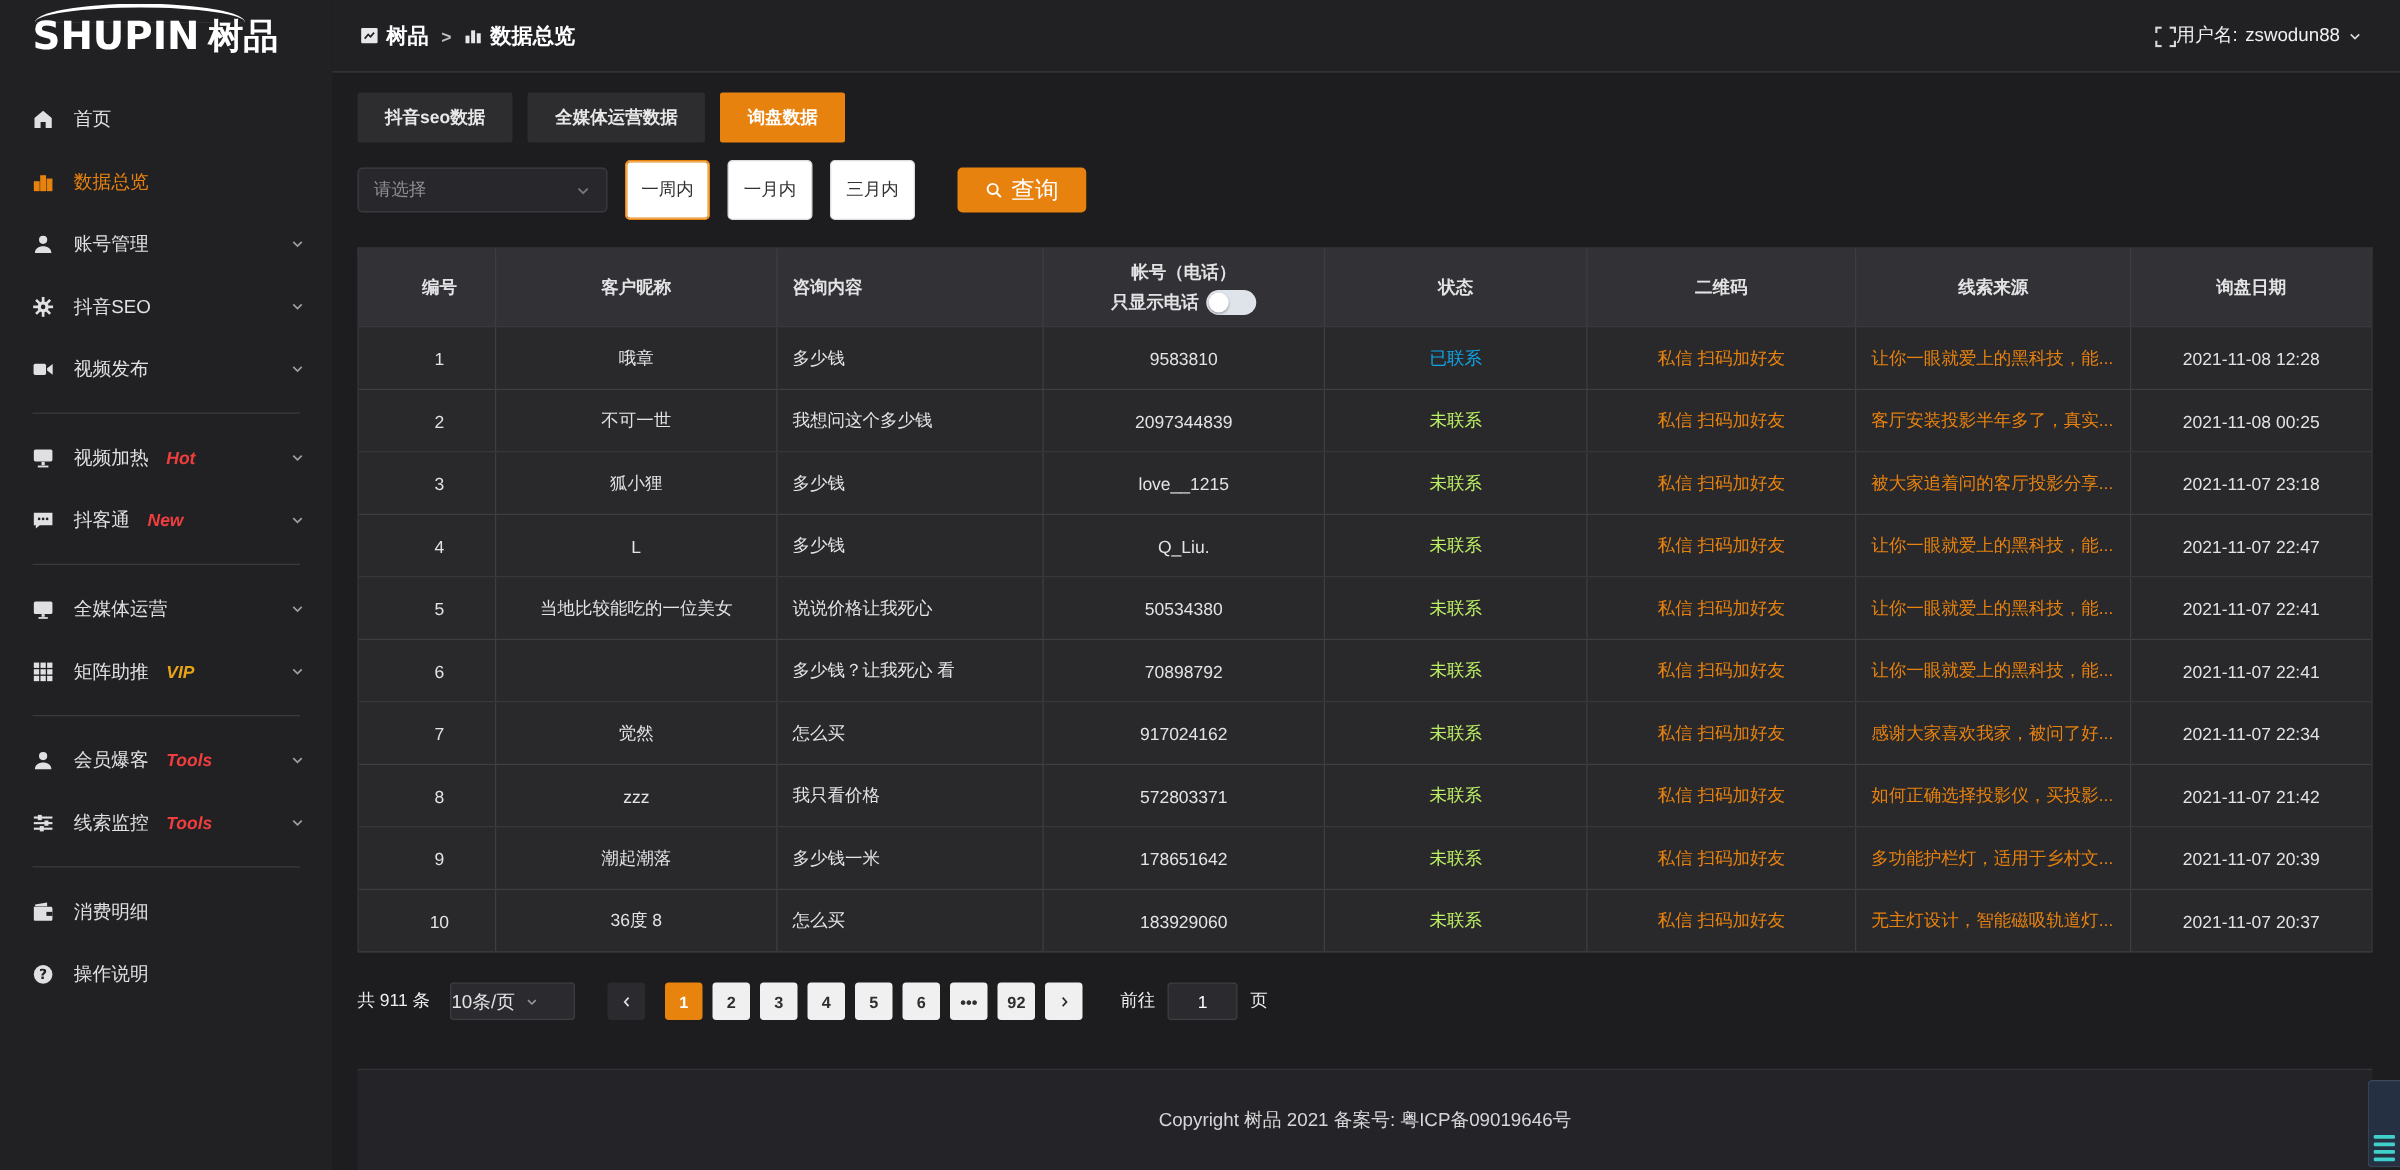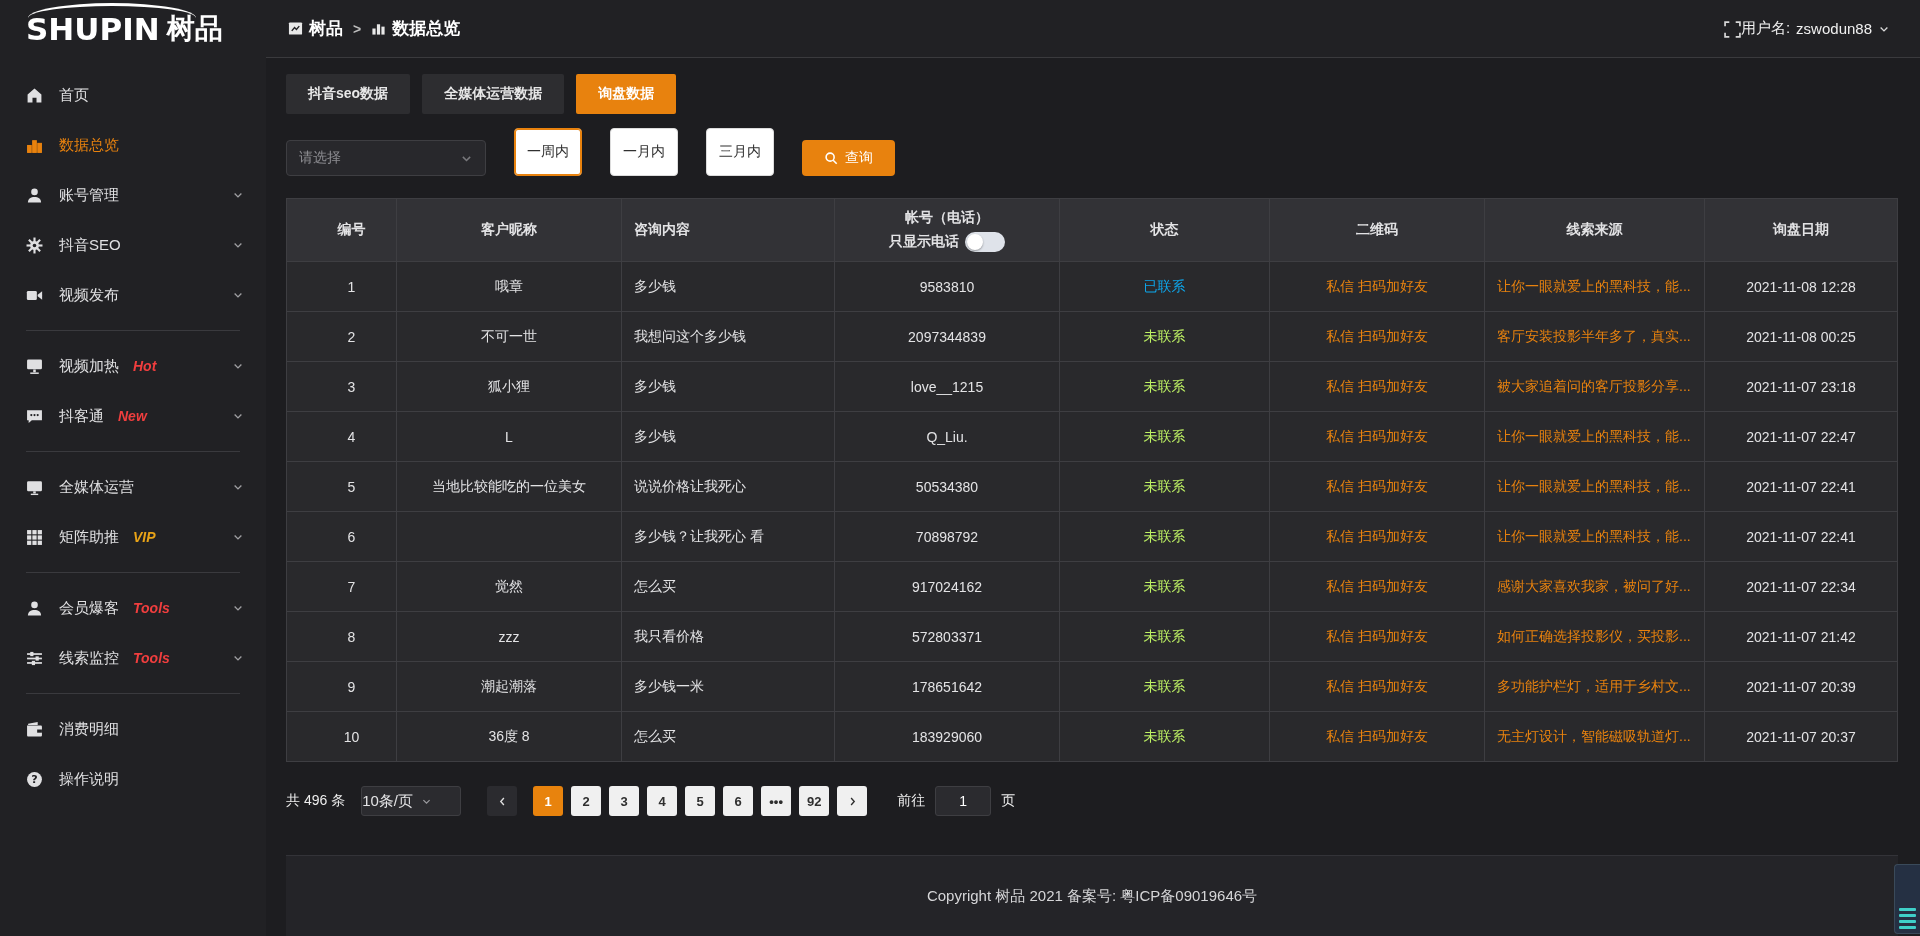--- a/index.html
+++ b/index.html
@@ -34,28 +34,28 @@
   .crumb .ic { margin-right:6px; display:inline-flex; }
   .crumb-sep { color:#bdbdbd; margin:0 10px; font-size:14px; font-weight:bold; }
   .topbar-right { margin-left:auto; display:flex; align-items:flex-end; }
   .fullscreen { display:inline-flex; cursor:pointer; }
   .user { font-size:15px; color:#f0f0f0; display:flex; align-items:center; gap:6px; cursor:pointer; }
   
   .content { padding:16px 22px 0 20px; display:flex; flex-direction:column; flex:1; }
   .tabs { display:flex; gap:12px; }
   .tab { height:40px; padding:0 22px; display:flex; align-items:center; background:#2d2d30; color:#e8e8e8; font-size:14px; font-weight:bold; cursor:pointer; border-radius:2px; }
   .tab.active { background:#e8820e; color:#fff; }
-  .filterbar { display:flex; align-items:flex-end; margin-top:14px; gap:28px; }
+  .filterbar { display:flex; align-items:center; margin-top:14px; gap:14px; }
   .select { width:200px; height:36px; background:#28282c; border:1px solid #3e3e42; border-radius:4px;
     display:flex; align-items:center; padding:0 12px; color:#8d8d92; cursor:pointer; }
   .select .sel-chevron { margin-left:auto; opacity:.7; }
   .range-btn { min-width:64px; height:48px; background:#fff; color:#303030; border:1px solid #dcdcdc; border-radius:4px;
     display:flex; align-items:center; justify-content:center; padding:0 12px; font-size:14px; cursor:pointer; }
   .range-btn.selected { border:1px solid #e8820e; box-shadow:0 0 0 1px #e8820e inset; }
-  .search-btn { height:36px; padding:0 22px; background:#e8820e; color:#fff; border-radius:4px; display:flex; align-items:center; gap:7px; font-size:14px; cursor:pointer; margin-left:0; }
+  .search-btn { height:36px; padding:0 22px; background:#e8820e; color:#fff; border-radius:4px; display:flex; align-items:center; gap:7px; font-size:19px; cursor:pointer; margin-left:20px; }
   
   .table { margin-top:22px; border:1px solid #3e3e42; border-bottom:none; }
   .tr { display:grid; grid-template-columns:90px 225px 213px 225px 210px 215px 220px 1fr; background:#29292c; border-bottom:1px solid #3e3e42;padding-left:20px; }
   .tr.thead { background:#323236; }
   .td, .th { display:flex; align-items:center; justify-content:center; text-align:center; padding:0 12px; border-right:1px solid #3e3e42; min-height:49px; color:#e3e3e5; }
   .td:last-child, .th:last-child { border-right:none; }
   .th { font-weight:bold; min-height:62px; }
   .left { justify-content:flex-start; text-align:left; }
   .orange { color:#e8820e; }
   .pending { color:#bef264;text-align:center; }
@@ -492,21 +492,21 @@
         <div class="td left">怎么买</div>
         <div class="td">183929060</div>
         <div class="td pending">未联系</div>
         <div class="td orange">私信 扫码加好友</div>
         <div class="td left orange">无主灯设计，智能磁吸轨道灯...</div>
         <div class="td">2021-11-07 20:37</div>
       </div>
     </div>
 
     <div class="pager">
-      <span class="total">共 496 条</span>
+      <span class="total">共 911 条</span>
       <div class="psize">
         <span>10条/页</span>
         <svg width="11" height="11" viewBox="0 0 16 16">
             <path d="M3.5 6 8 10.5 12.5 6" fill="none" stroke="#9a9a9e" stroke-width="1.8"></path>
           </svg>
       </div>
       <div class="pbtn prev">
           <svg width="11" height="11" viewBox="0 0 16 16">
             <path d="M10 3 5.5 8 10 13" fill="none" stroke="#dfdfdf" stroke-width="2"></path>
           </svg>

